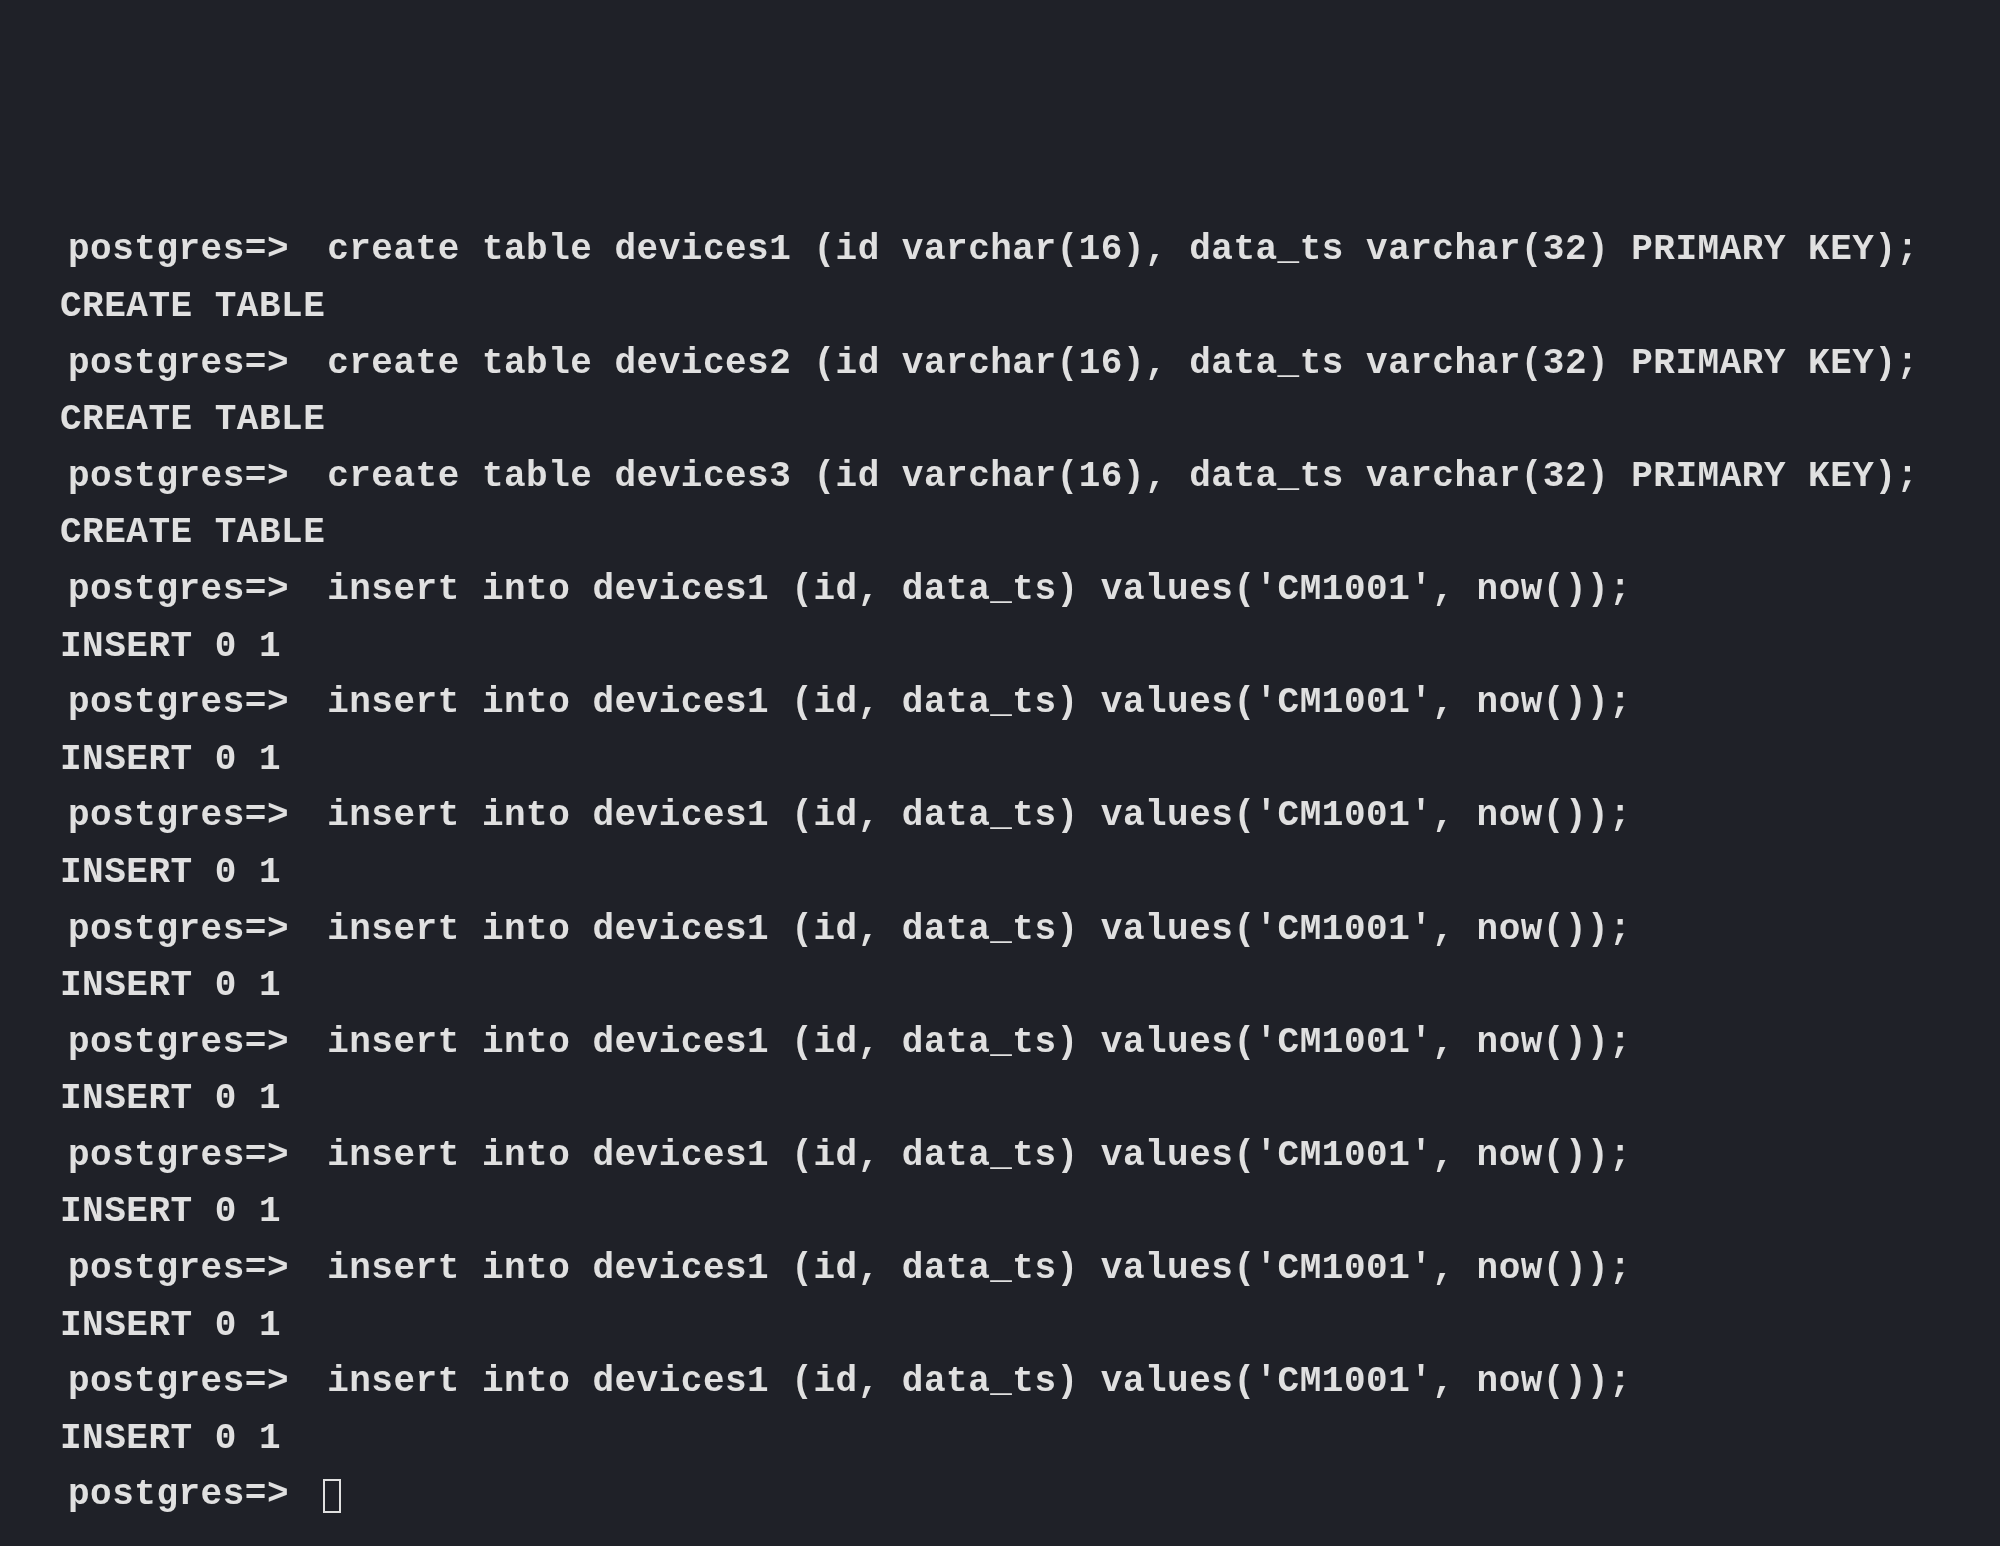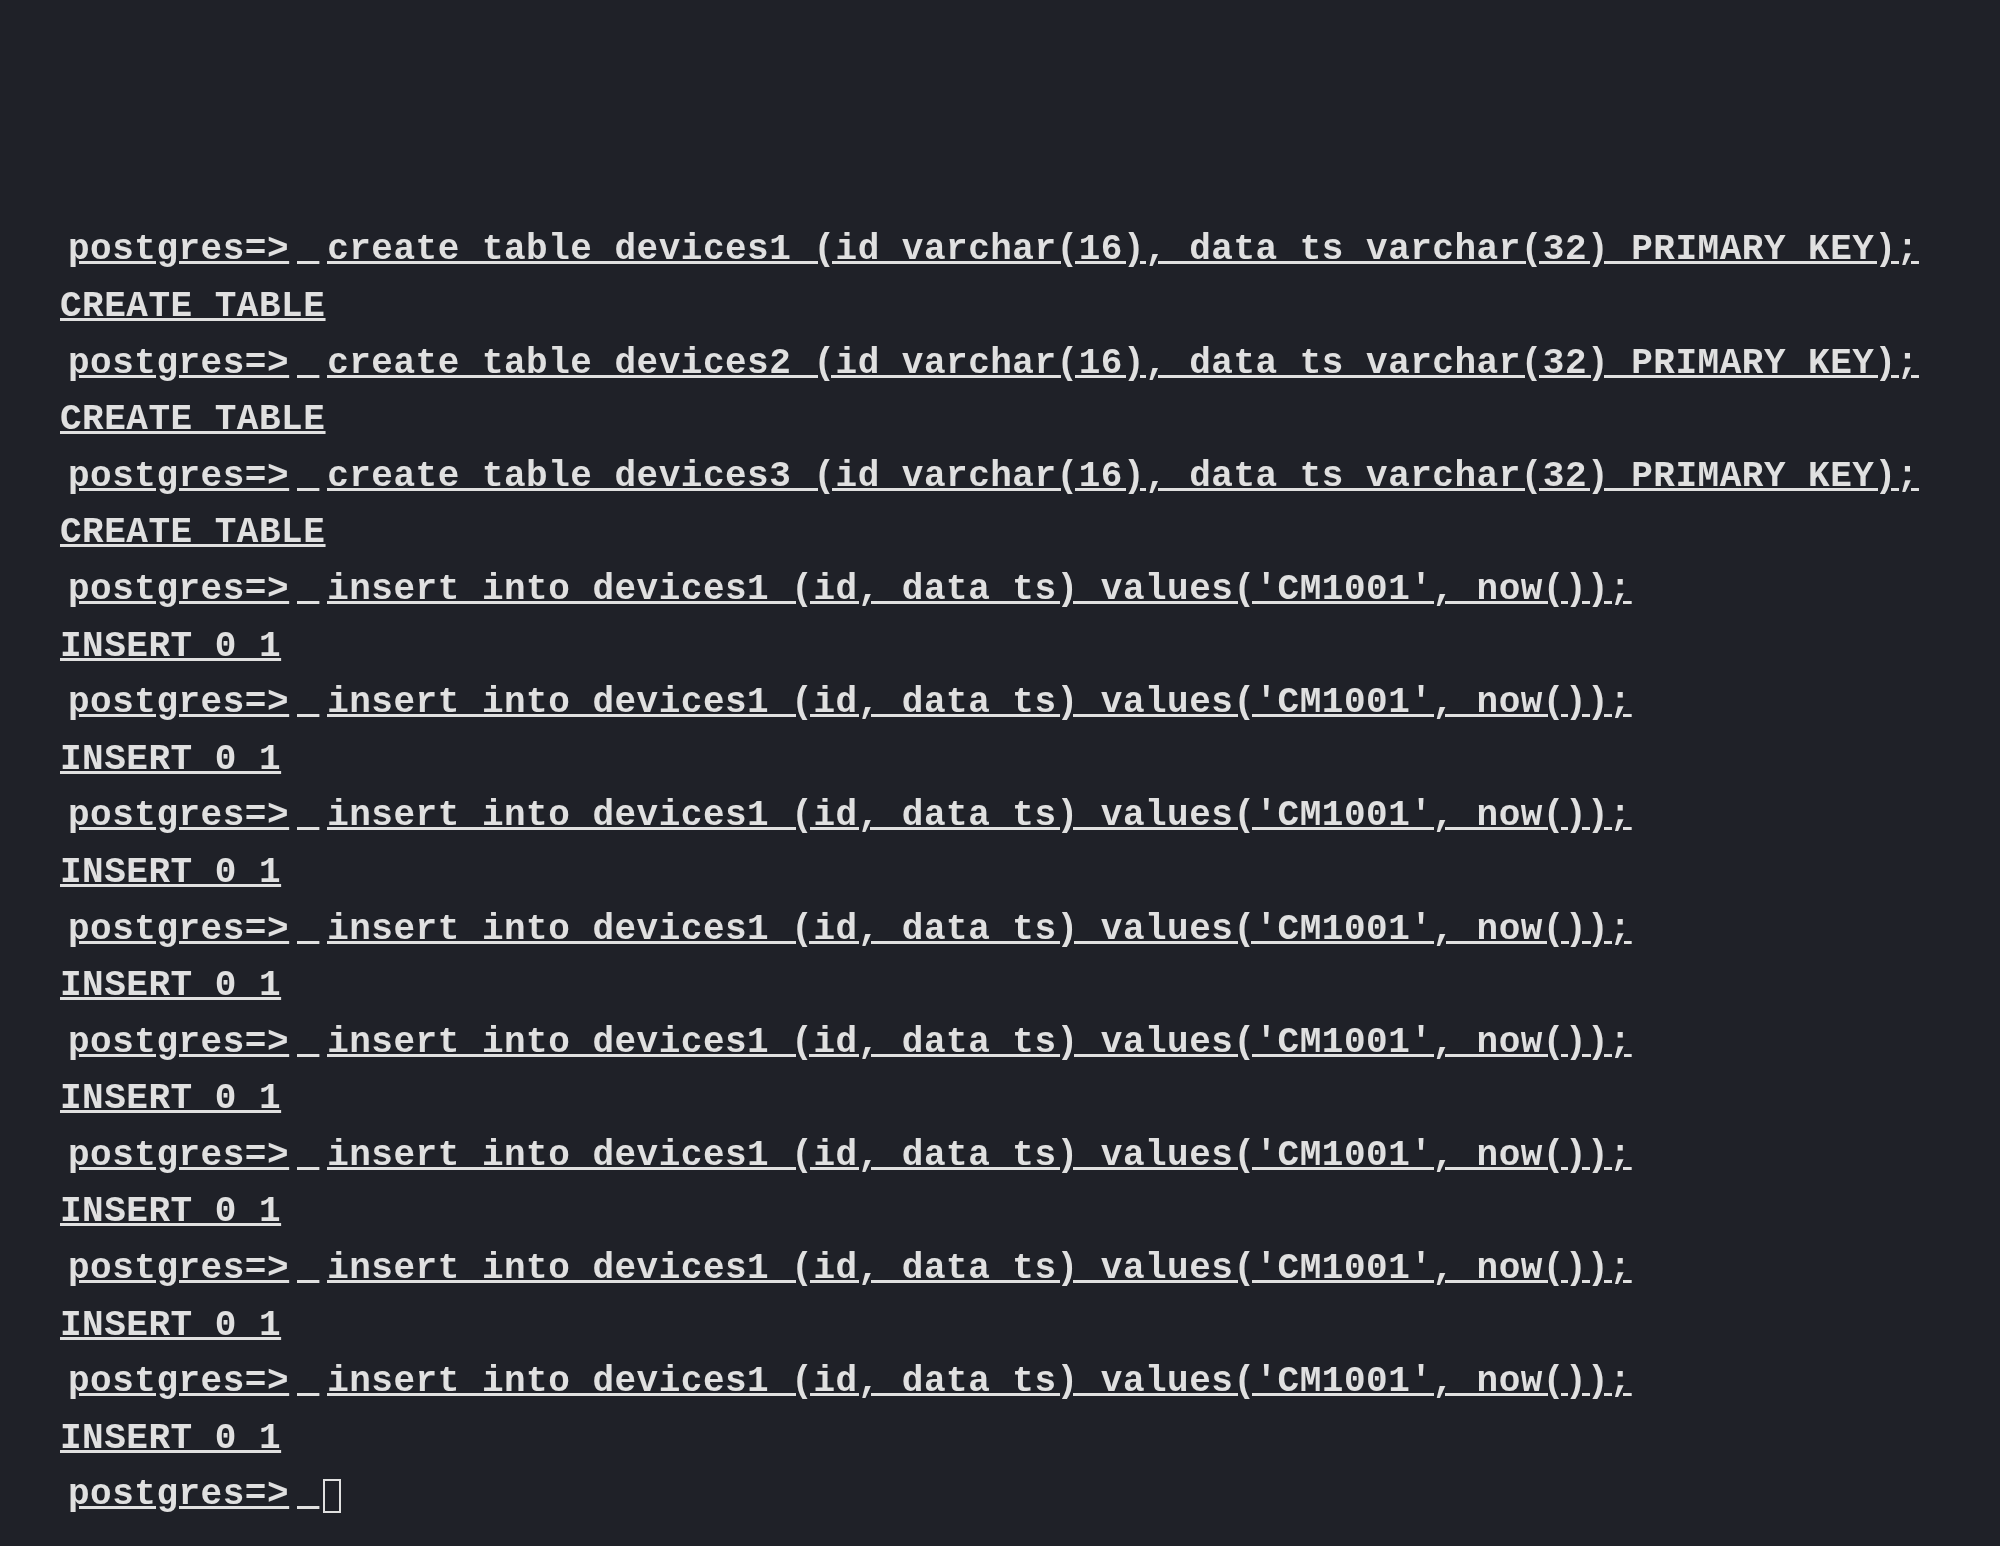--- a/index.html
+++ b/index.html
@@ -1,19 +1,18 @@
 <!DOCTYPE html>
 <html><head>
   <meta charset="utf-8">
   <style>
     * {
       margin: 8px;
       padding: 0;
       box-sizing: border-box;
-      text-decoration: underline;
     }
     body {
       background-color: #1f2128;
       color: #e0e0e0;
       font-family: "Menlo", "Monaco", "Consolas", "Courier New", monospace;
       font-size: 36px;
       line-height: 1.35;
       padding: 8px 28px;
       font-weight: bold;
       letter-spacing: 0.5px;

